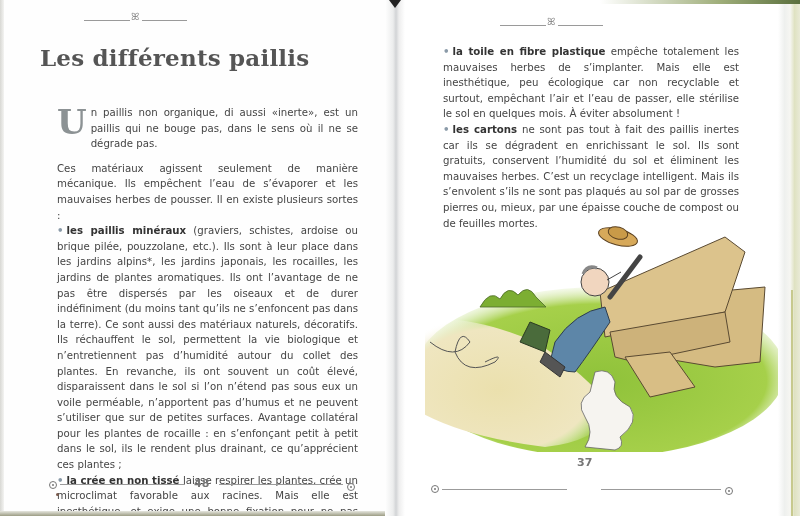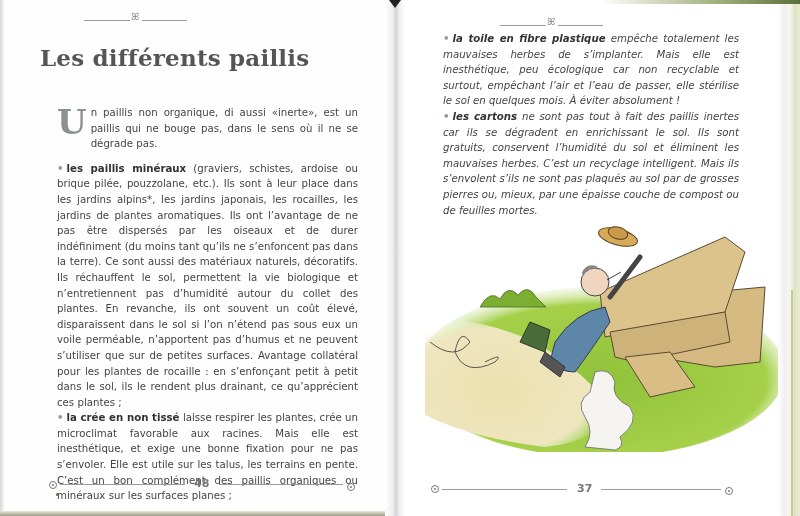--- a/index.html
+++ b/index.html
@@ -71,20 +71,21 @@
 
     <h1 class="title">
       <span>Les différents paillis</span><br>
     </h1>
 
     <div class="text" style="left:57px; top:105px; width:301px;">
       <p>
         <span class="dropcap">U</span><span>n paillis non organique, di aussi «inerte», est un paillis qui ne bouge pas, dans le sens où il ne se dégrade pas.</span>
       </p>
       <div class="gap"></div>
+      <p>Ces matériaux agissent seulement de manière mécanique. Ils empêchent l’eau de s’évaporer et les mauvaises herbes de pousser. Il en existe plusieurs sortes :</p>
       <p>
         <span class="bullet">•</span><b>les paillis minéraux</b><span> (graviers, schistes, ardoise ou brique pilée, pouzzolane, etc.). Ils sont à leur place dans les jardins alpins*, les jardins japonais, les rocailles, les jardins de plantes aromatiques. Ils ont l’avantage de ne pas être dispersés par les oiseaux et de durer indéfiniment (du moins tant qu’ils ne s’enfoncent pas dans la terre). Ce sont aussi des matériaux naturels, décoratifs. Ils réchauffent le sol, permettent la vie biologique et n’entretiennent pas d’humidité autour du collet des plantes. En revanche, ils ont souvent un coût élevé, disparaissent dans le sol si l’on n’étend pas sous eux un voile perméable, n’apportent pas d’humus et ne peuvent s’utiliser que sur de petites surfaces. Avantage collatéral pour les plantes de rocaille : en s’enfonçant petit à petit dans le sol, ils le rendent plus drainant, ce qu’apprécient ces plantes ;</span>
       </p>
       <p>
         <span class="bullet">•</span><b>la crée en non tissé</b><span> laisse respirer les plantes, crée un microclimat favorable aux racines. Mais elle est inesthétique, et exige une bonne fixation pour ne pas s’envoler. Elle est utile sur les talus, les terrains en pente. C’est un bon complément des paillis organiques ou minéraux sur les surfaces planes ;</span>
       </p>
     </div>
 
     <div class="curl" style="left:49px; top:481px;"></div>
     <div class="dot" style="left:56px; top:493px;"></div>
@@ -97,32 +98,32 @@
   <div class="gutter"></div>
   <div class="gutter-top"></div>
 
   <div class="page-right">
     <div class="ornament" style="left:95px; top:21px; width:103px;">
       <div class="line" style="left:0; width:46px;"></div>
       <span class="flourish" style="left:47px;">ꕤ</span>
       <div class="line" style="left:58px; width:45px;"></div>
     </div>
 
-    <div class="text" style="left:38px; top:31px; width:296px;font-style:italic;">
+    <div class="text" style="left:38px; top:44px; width:296px;">
       <p>
         <span class="bullet">•</span><b>la toile en fibre plastique</b><span> empêche totalement les mauvaises herbes de s’implanter. Mais elle est inesthétique, peu écologique car non recyclable et surtout, empêchant l’air et l’eau de passer, elle stérilise le sol en quelques mois. À éviter absolument !</span>
       </p>
       <p>
         <span class="bullet">•</span><b>les cartons</b><span> ne sont pas tout à fait des paillis inertes car ils se dégradent en enrichissant le sol. Ils sont gratuits, conservent l’humidité du sol et éliminent les mauvaises herbes. C’est un recyclage intelligent. Mais ils s’envolent s’ils ne sont pas plaqués au sol par de grosses pierres ou, mieux, par une épaisse couche de compost ou de feuilles mortes.</span>
       </p>
     </div>
 
     <div class="curl" style="left:26px; top:485px;"></div>
     <div class="folio-line" style="left:37px; top:489px; width:125px;"></div>
-    <div class="folio" style="left:172px; top:482px;">37</div>
+    <div class="folio" style="left:172px; top:456px;">37</div>
     <div class="folio-line" style="left:196px; top:489px; width:120px;"></div>
     <div class="curl" style="left:320px; top:487px;"></div>
   </div>
 
   <svg class="illus" viewBox="0 0 355 240" xmlns="http://www.w3.org/2000/svg">
     <defs>
       <radialGradient id="grassGrad" cx="50%" cy="55%" r="60%">
         <stop offset="0%" stop-color="#8fc23a"></stop>
         <stop offset="75%" stop-color="#a6d04a"></stop>
         <stop offset="100%" stop-color="#ffffff" stop-opacity="0"></stop>

